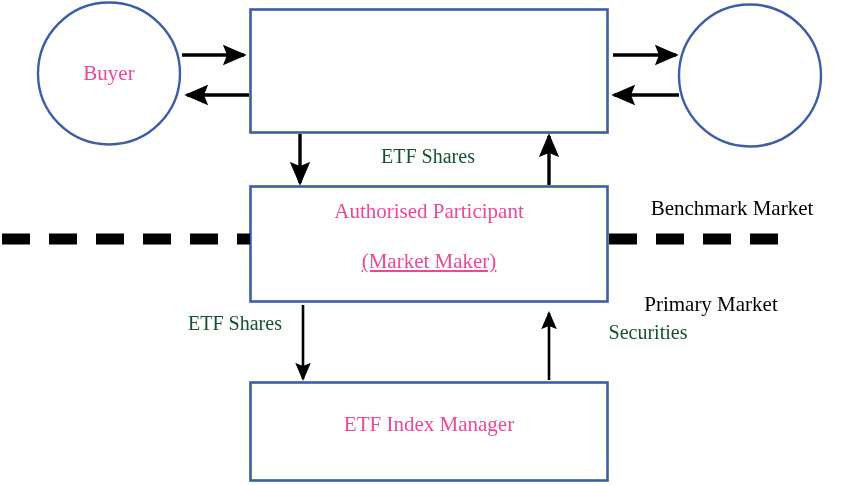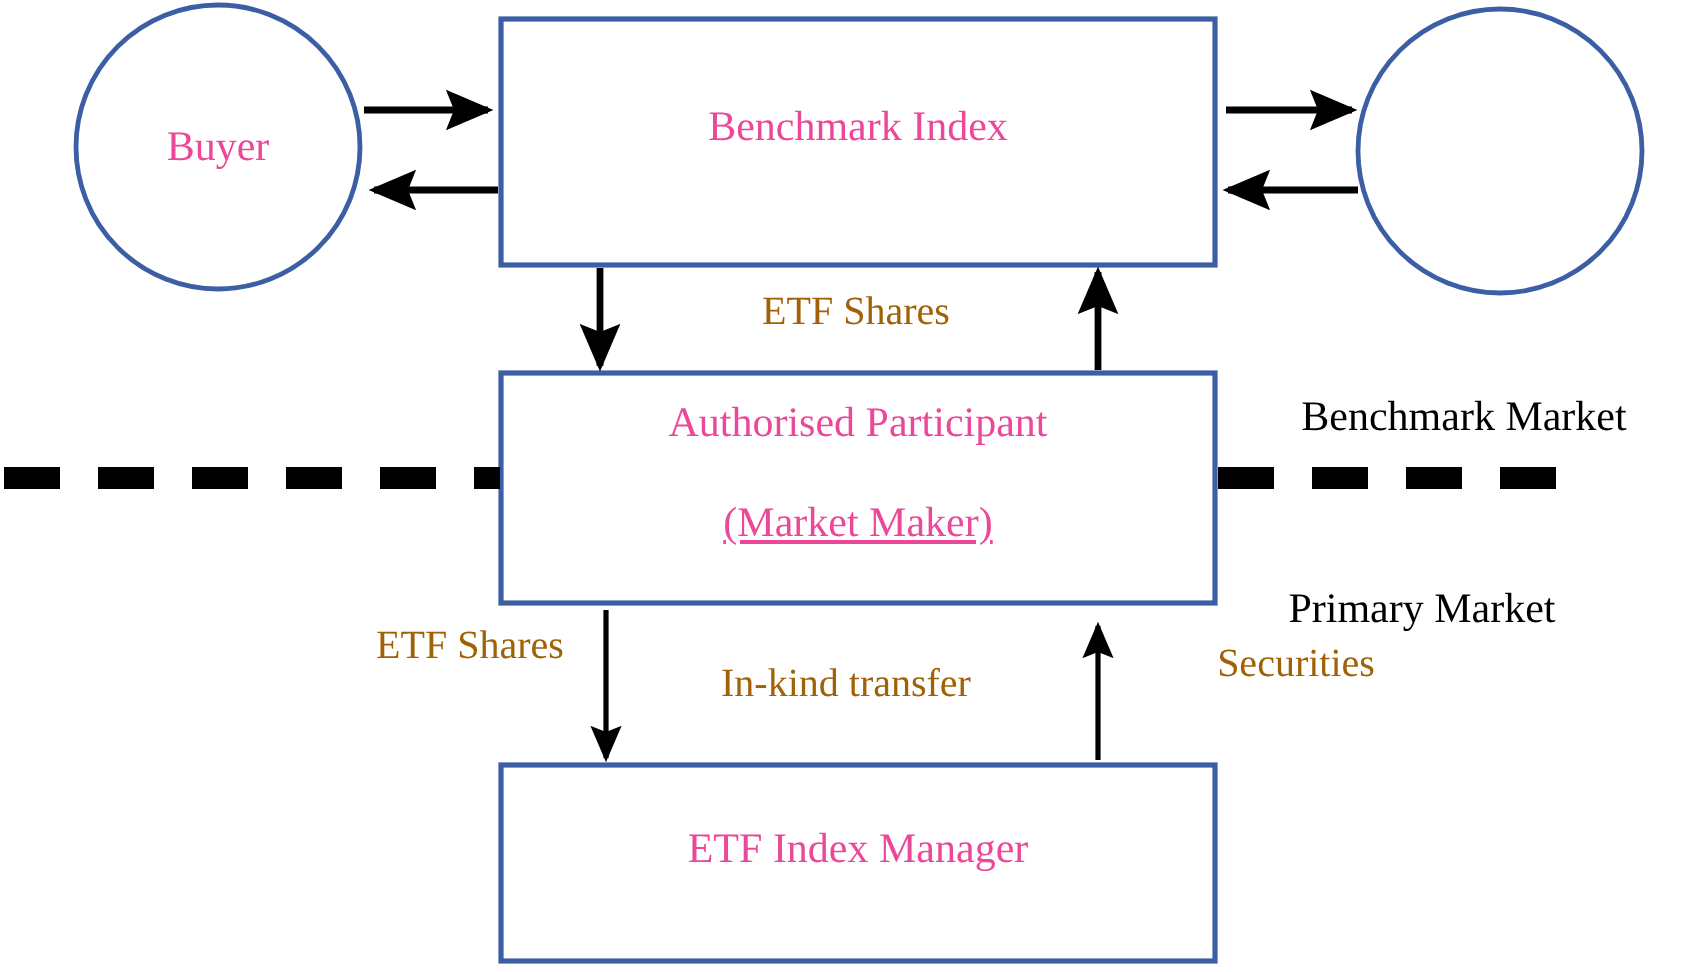--- a/index.html
+++ b/index.html
@@ -29,21 +29,21 @@
     text-align: center;
     color: #ec4899;
     font-size: 21px;
     line-height: 1.05;
     white-space: nowrap;
     pointer-events: none;
   }
   .edge-label {
     position: absolute;
     text-align: center;
-    color: #a16207;
+    color: #14532d;
     font-size: 20px;
     white-space: nowrap;
     pointer-events: none;
   }
   .region-label {
     position: absolute;
     text-align: center;
     color: #000000;
     font-size: 21px;
     white-space: nowrap;
@@ -87,33 +87,31 @@
 
     <line x1="303" y1="305" x2="303" y2="379" stroke="#000000" stroke-width="2.6" marker-end="url(#arrowhead)"></line>
     <line x1="549" y1="380" x2="549" y2="313" stroke="#000000" stroke-width="2.6" marker-end="url(#arrowhead)"></line>
 
     <line x1="2" y1="239" x2="250" y2="239" stroke="#000000" stroke-width="11" stroke-dasharray="28,19"></line>
     <line x1="609" y1="239" x2="797" y2="239" stroke="#000000" stroke-width="11" stroke-dasharray="28,19"></line>
   </svg>
 
   <div class="node-label" style="left:39px; top:62px; width:140px;">Buyer</div>
 
-  <div class="node-label" style="left:251px; top:52px; width:356px;">Benchmark Index</div>
 
 
   <div class="node-label" style="left:251px; top:200px; width:356px;">Authorised Participant</div>
   <div class="node-label" style="left:251px; top:250px; width:356px;text-decoration:underline;">(Market Maker)</div>
 
   <div class="node-label" style="left:251px; top:413px; width:356px;">ETF Index Manager</div>
 
   <div class="edge-label" style="left:348px; top:145px; width:160px;">ETF Shares</div>
 
   <div class="edge-label" style="left:155px; top:312px; width:160px;">ETF Shares</div>
 
-  <div class="edge-label" style="left:333px; top:331px; width:180px;">In-kind transfer</div>
 
   <div class="edge-label" style="left:578px; top:321px; width:140px;">Securities</div>
 
   <div class="region-label" style="left:632px; top:196px; width:200px;">Benchmark Market</div>
 
   <div class="region-label" style="left:611px; top:256px; width:200px;margin-top:36px;">Primary Market</div>
 
   <div class="hit" style="left:38px; top:2px; width:142px; height:142px; border-radius:50%;"></div>
   <div class="hit" style="left:679px; top:4px; width:142px; height:142px; border-radius:50%;"></div>
   <div class="hit" style="left:250px; top:9px; width:358px; height:124px;"></div>

